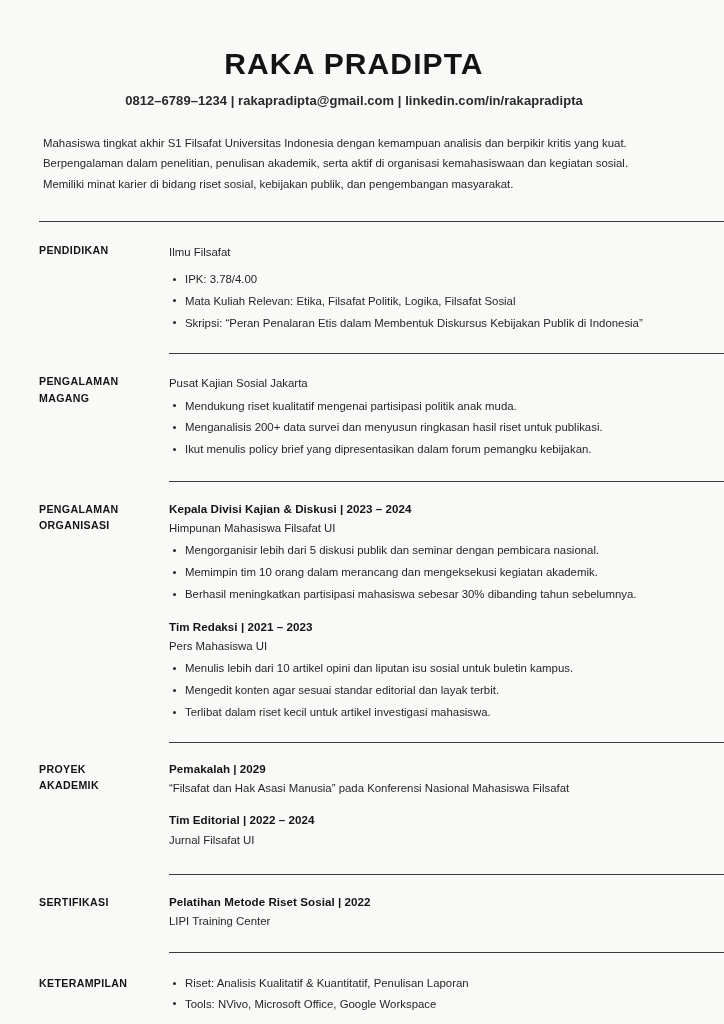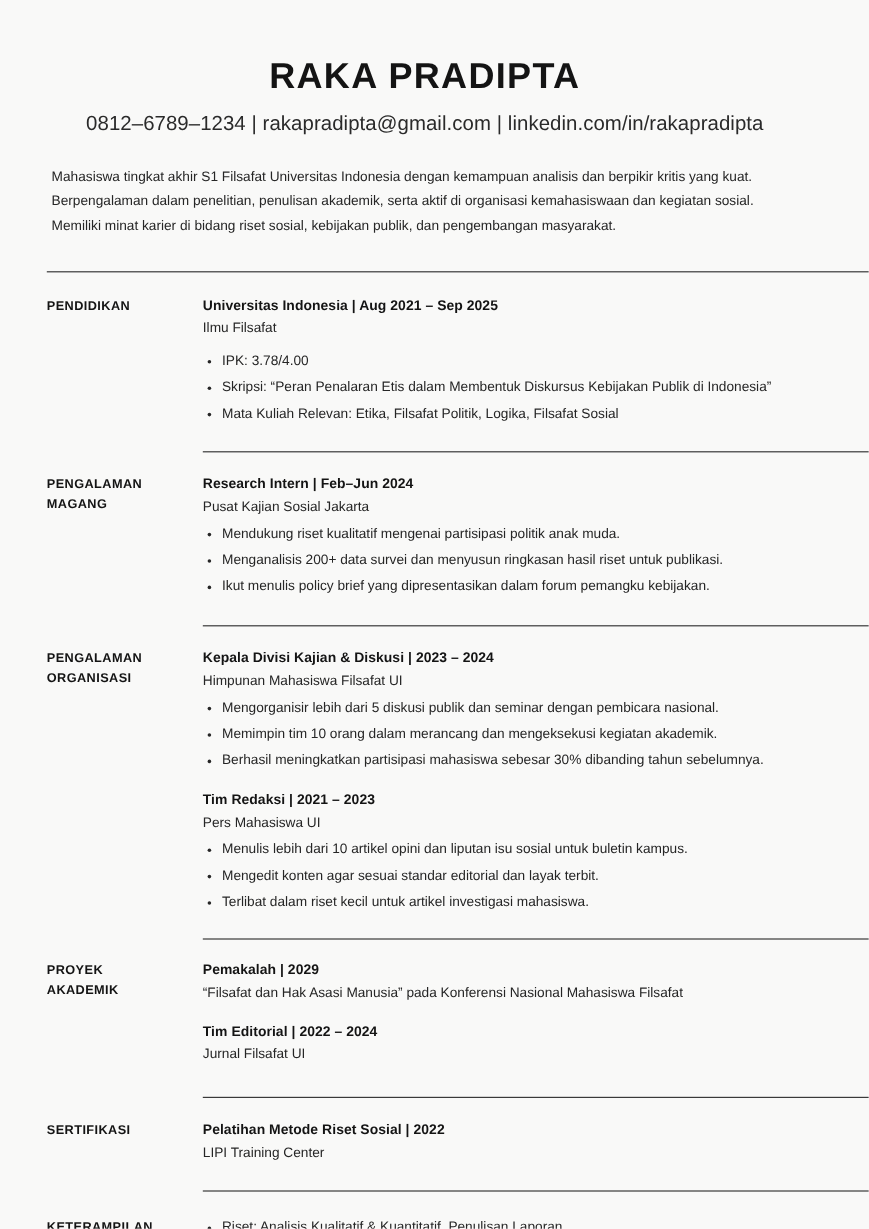--- a/index.html
+++ b/index.html
@@ -31,22 +31,22 @@
   }
   .name {
     font-size: 30px;
     font-weight: 700;
     letter-spacing: 1.1px;
     line-height: 1.1;
     margin: 0;
     color: #141414;
   }
   .contact {
-    font-size: 17px;
-    font-weight: 400;
+    font-size: 13px;
+    font-weight: 700;
     color: #2a2a2a;
     margin: 13px 0 0 0;
     letter-spacing: 0.05px;
   }
 
   
   .summary {
     margin: 25px 39px 0 39px;
     font-size: 11.4px;
     line-height: 1.78;
@@ -149,43 +149,41 @@
   </div>
 
   <div style="height:23px"></div>
   <div class="rule-full"></div>
   <div style="height:19px"></div>
 
   <div class="section">
     <div class="section-label">PENDIDIKAN</div>
     <div class="section-body">
       <div class="entry">
-        <div class="entry-title">Universitas Indonesia | Aug 2021 – Sep 2025</div>
         <div class="entry-sub">Ilmu Filsafat</div>
         <ul class="bullets">
           <li>IPK: 3.78/4.00</li>
+          <li>Mata Kuliah Relevan: Etika, Filsafat Politik, Logika, Filsafat Sosial</li>
           <li>Skripsi: “Peran Penalaran Etis dalam Membentuk Diskursus Kebijakan Publik di Indonesia”</li>
-          <li>Mata Kuliah Relevan: Etika, Filsafat Politik, Logika, Filsafat Sosial</li>
         </ul>
       </div>
     </div>
   </div>
 
   <div style="height:21px"></div>
   <div class="rule-indent"></div>
   <div style="height:18px"></div>
 
   <div class="section">
     <div class="section-label">
       <div>PENGALAMAN</div>
       <div>MAGANG</div>
     </div>
     <div class="section-body">
       <div class="entry">
-        <div class="entry-title">Research Intern | Feb–Jun 2024</div>
         <div class="entry-sub">Pusat Kajian Sosial Jakarta</div>
         <ul class="bullets tight">
           <li>Mendukung riset kualitatif mengenai partisipasi politik anak muda.</li>
           <li>Menganalisis 200+ data survei dan menyusun ringkasan hasil riset untuk publikasi.</li>
           <li>Ikut menulis policy brief yang dipresentasikan dalam forum pemangku kebijakan.</li>
         </ul>
       </div>
     </div>
   </div>
 

